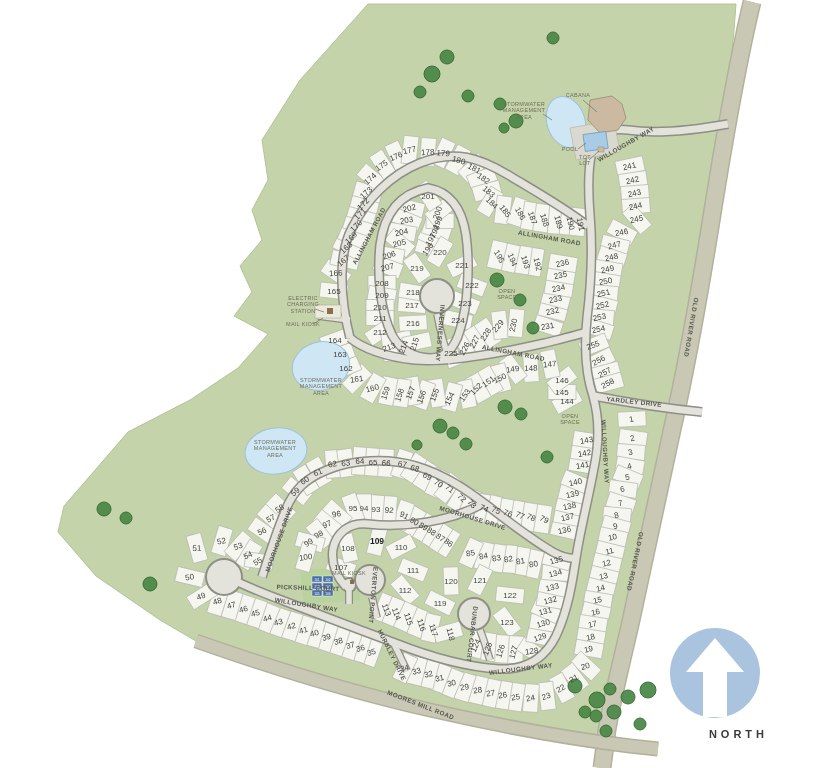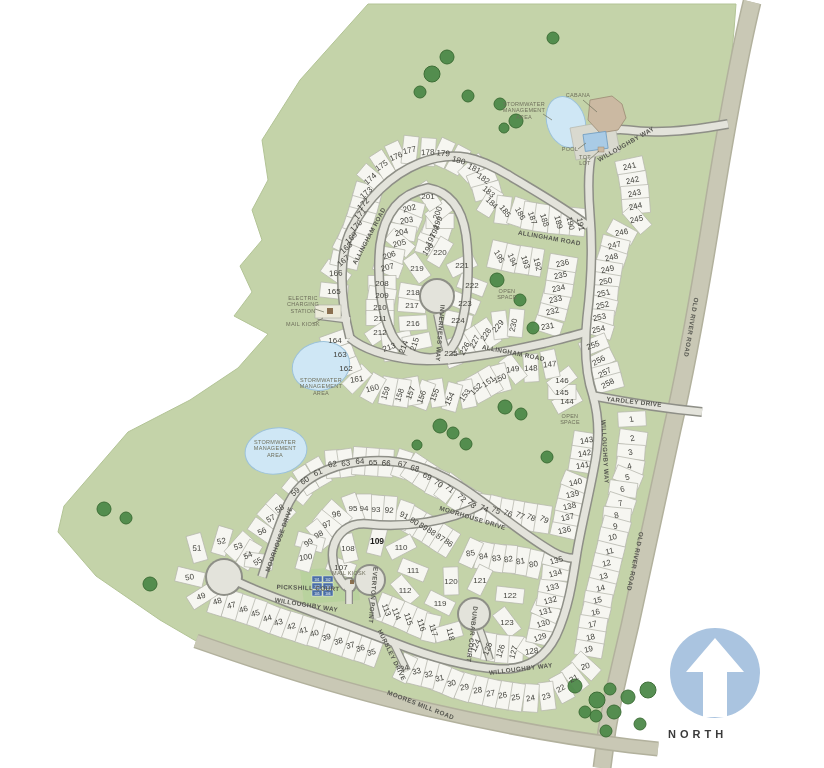--- a/index.html
+++ b/index.html
@@ -1,19 +1,19 @@
 <!DOCTYPE html>
 <html><head>
 <meta charset="utf-8">
 <style>
   html,body{margin:0;padding:0;background:#fff;}
   .stage{position:relative;width:824px;height:768px;background:#ffffff;overflow:hidden;
          font-family:"Liberation Sans",sans-serif;}
   .stage svg{position:absolute;left:0;top:0;}
-  .north-text{position:absolute;left:668px;top:728px;width:100px;text-align:left;
+  .north-text{position:absolute;left:668px;top:728px;width:100px;text-align:right;
               font-size:11px;font-weight:bold;letter-spacing:4px;color:#3a3a3a;
               font-family:"Liberation Sans",sans-serif;}
 </style>
 </head>
 <body>
 
 <div class="stage">
   <svg width="824" height="768" viewBox="0 0 824 768" xmlns="http://www.w3.org/2000/svg">
       <polygon points="368,4 300,80 262,140 268,180 252,210 262,240 240,266 252,292 234,316 268,334 238,368 190,400 128,432 64,506 58,532 96,576 160,620 208,648 280,672 360,696 450,718 540,737 612,748 618,700 630,640 644,575 658,510 672,445 686,375 698,305 708,240 718,170 728,95 734,30 736,4" fill="#c4d3a9" stroke="#b3c496" stroke-width="1"></polygon>
       <polygon points="300,570 356,566 360,600 304,604" fill="#b9d29e"></polygon>

